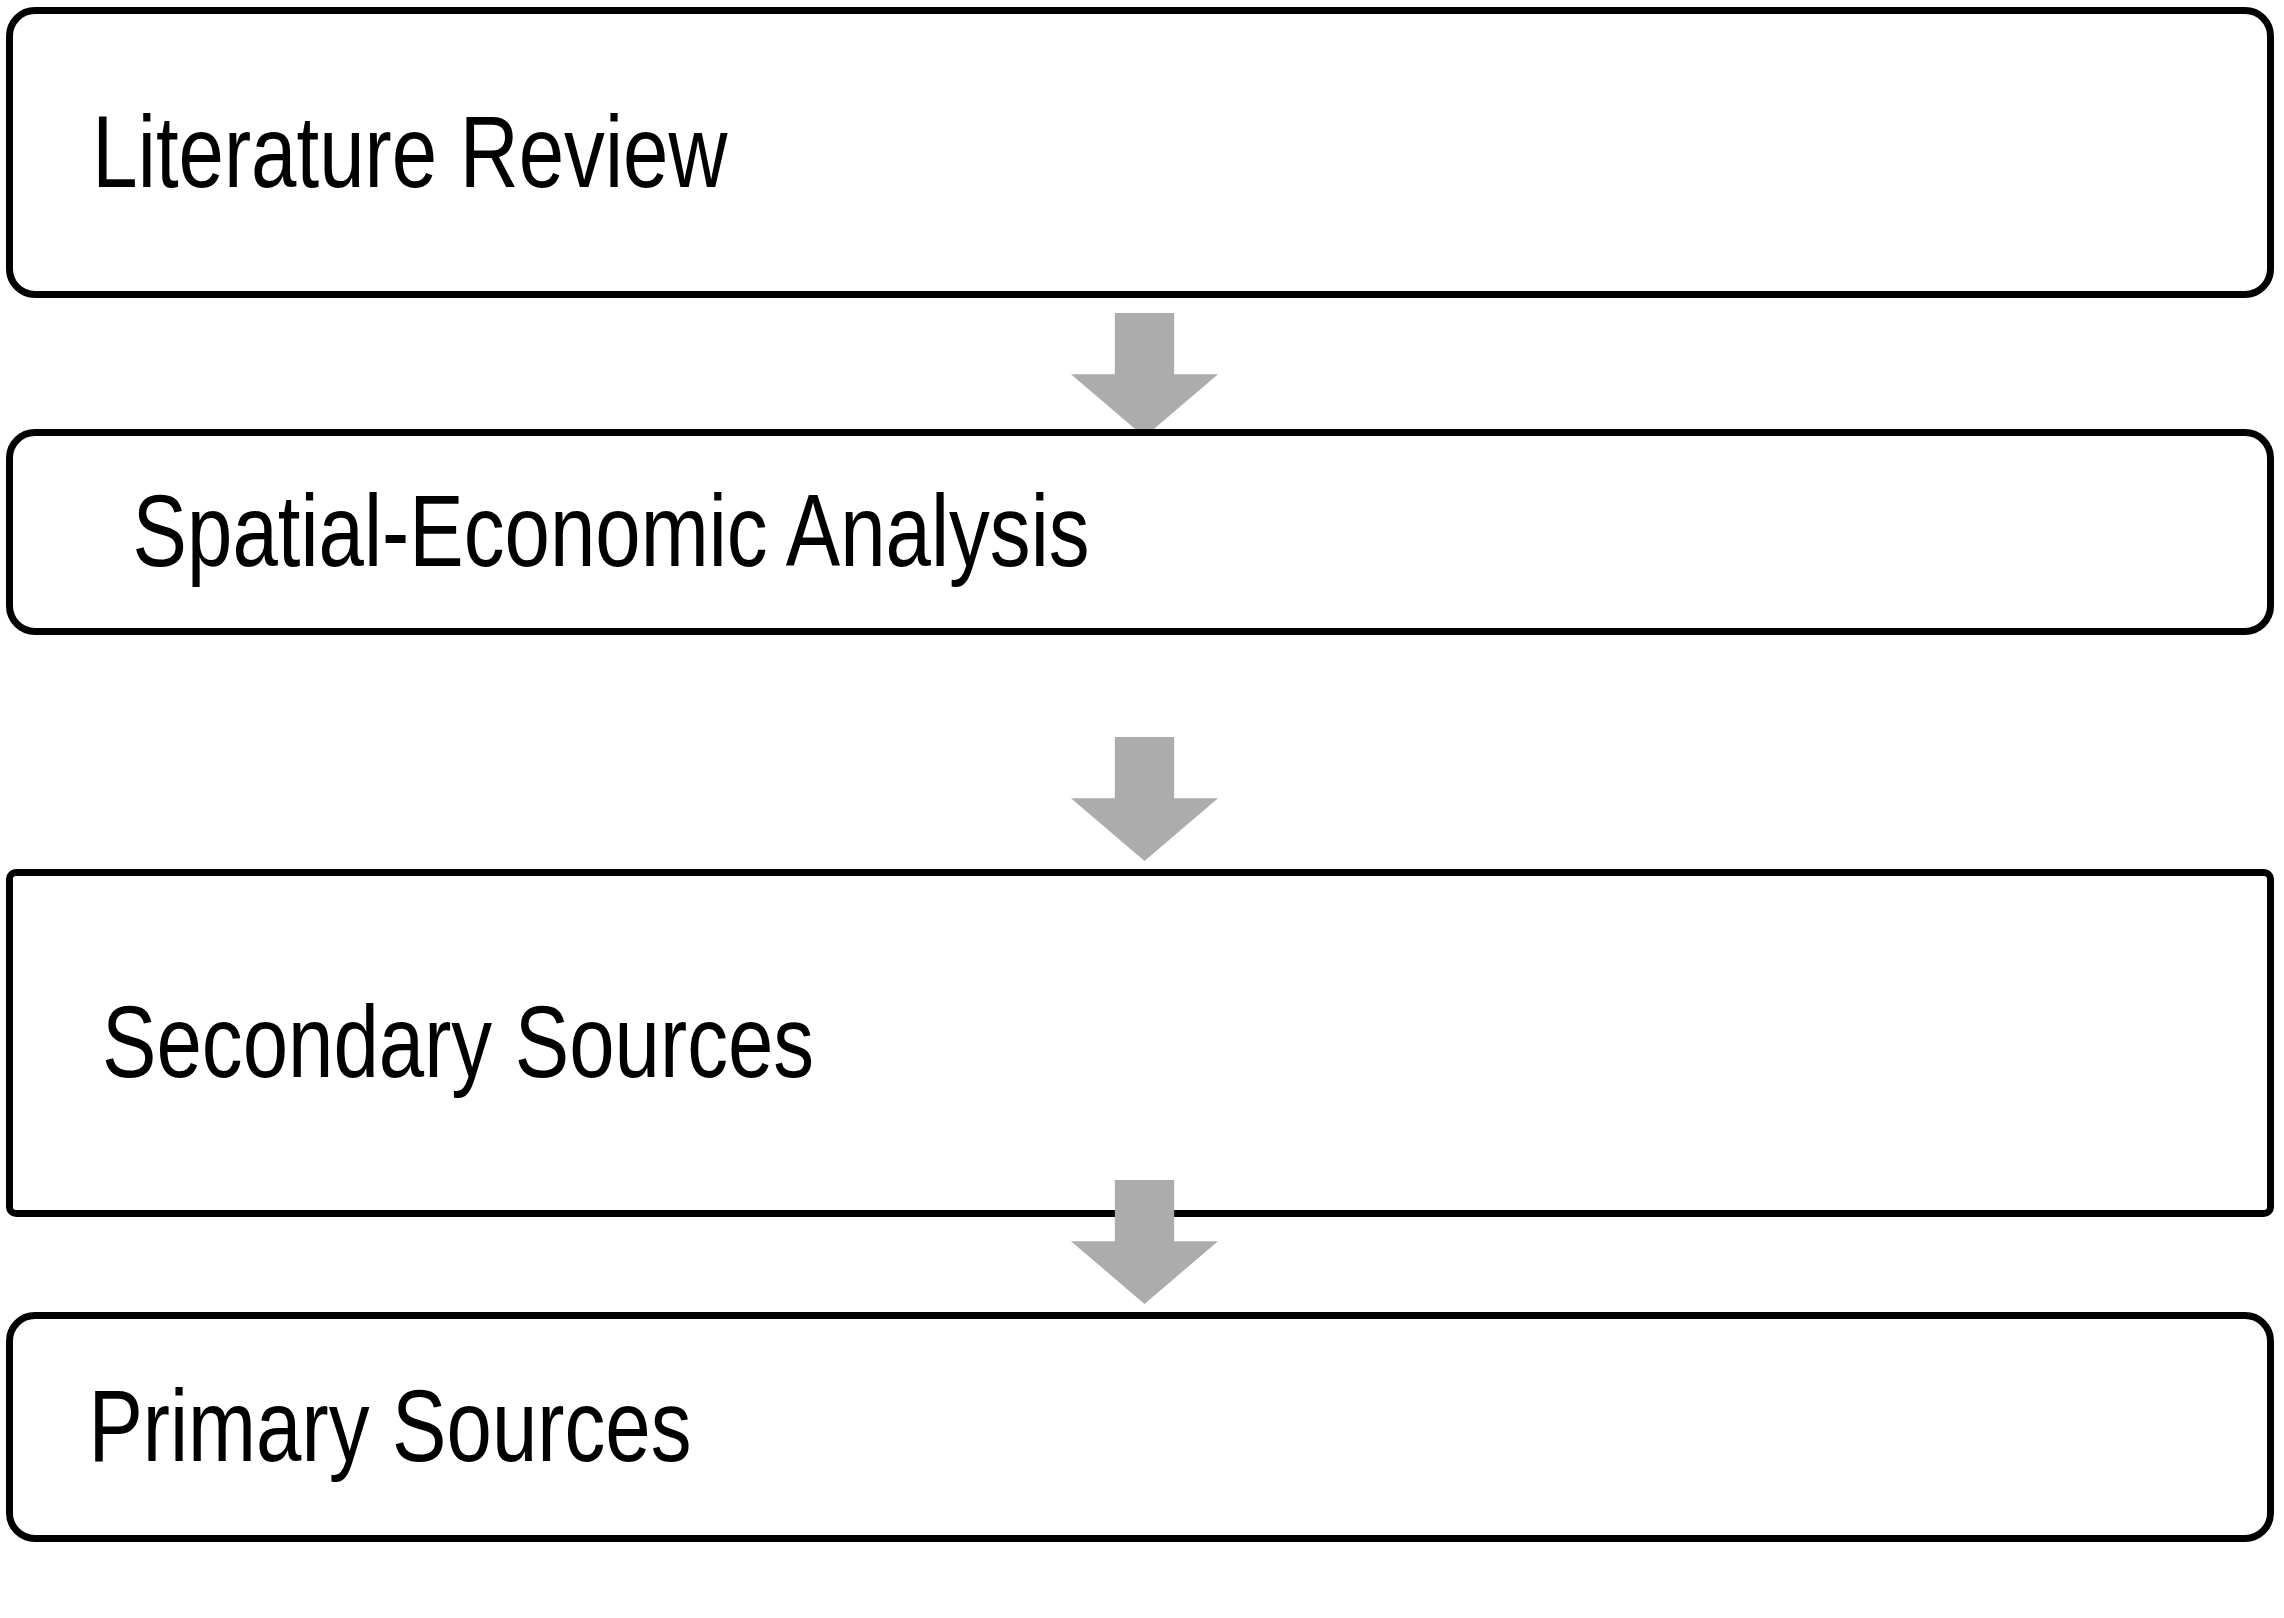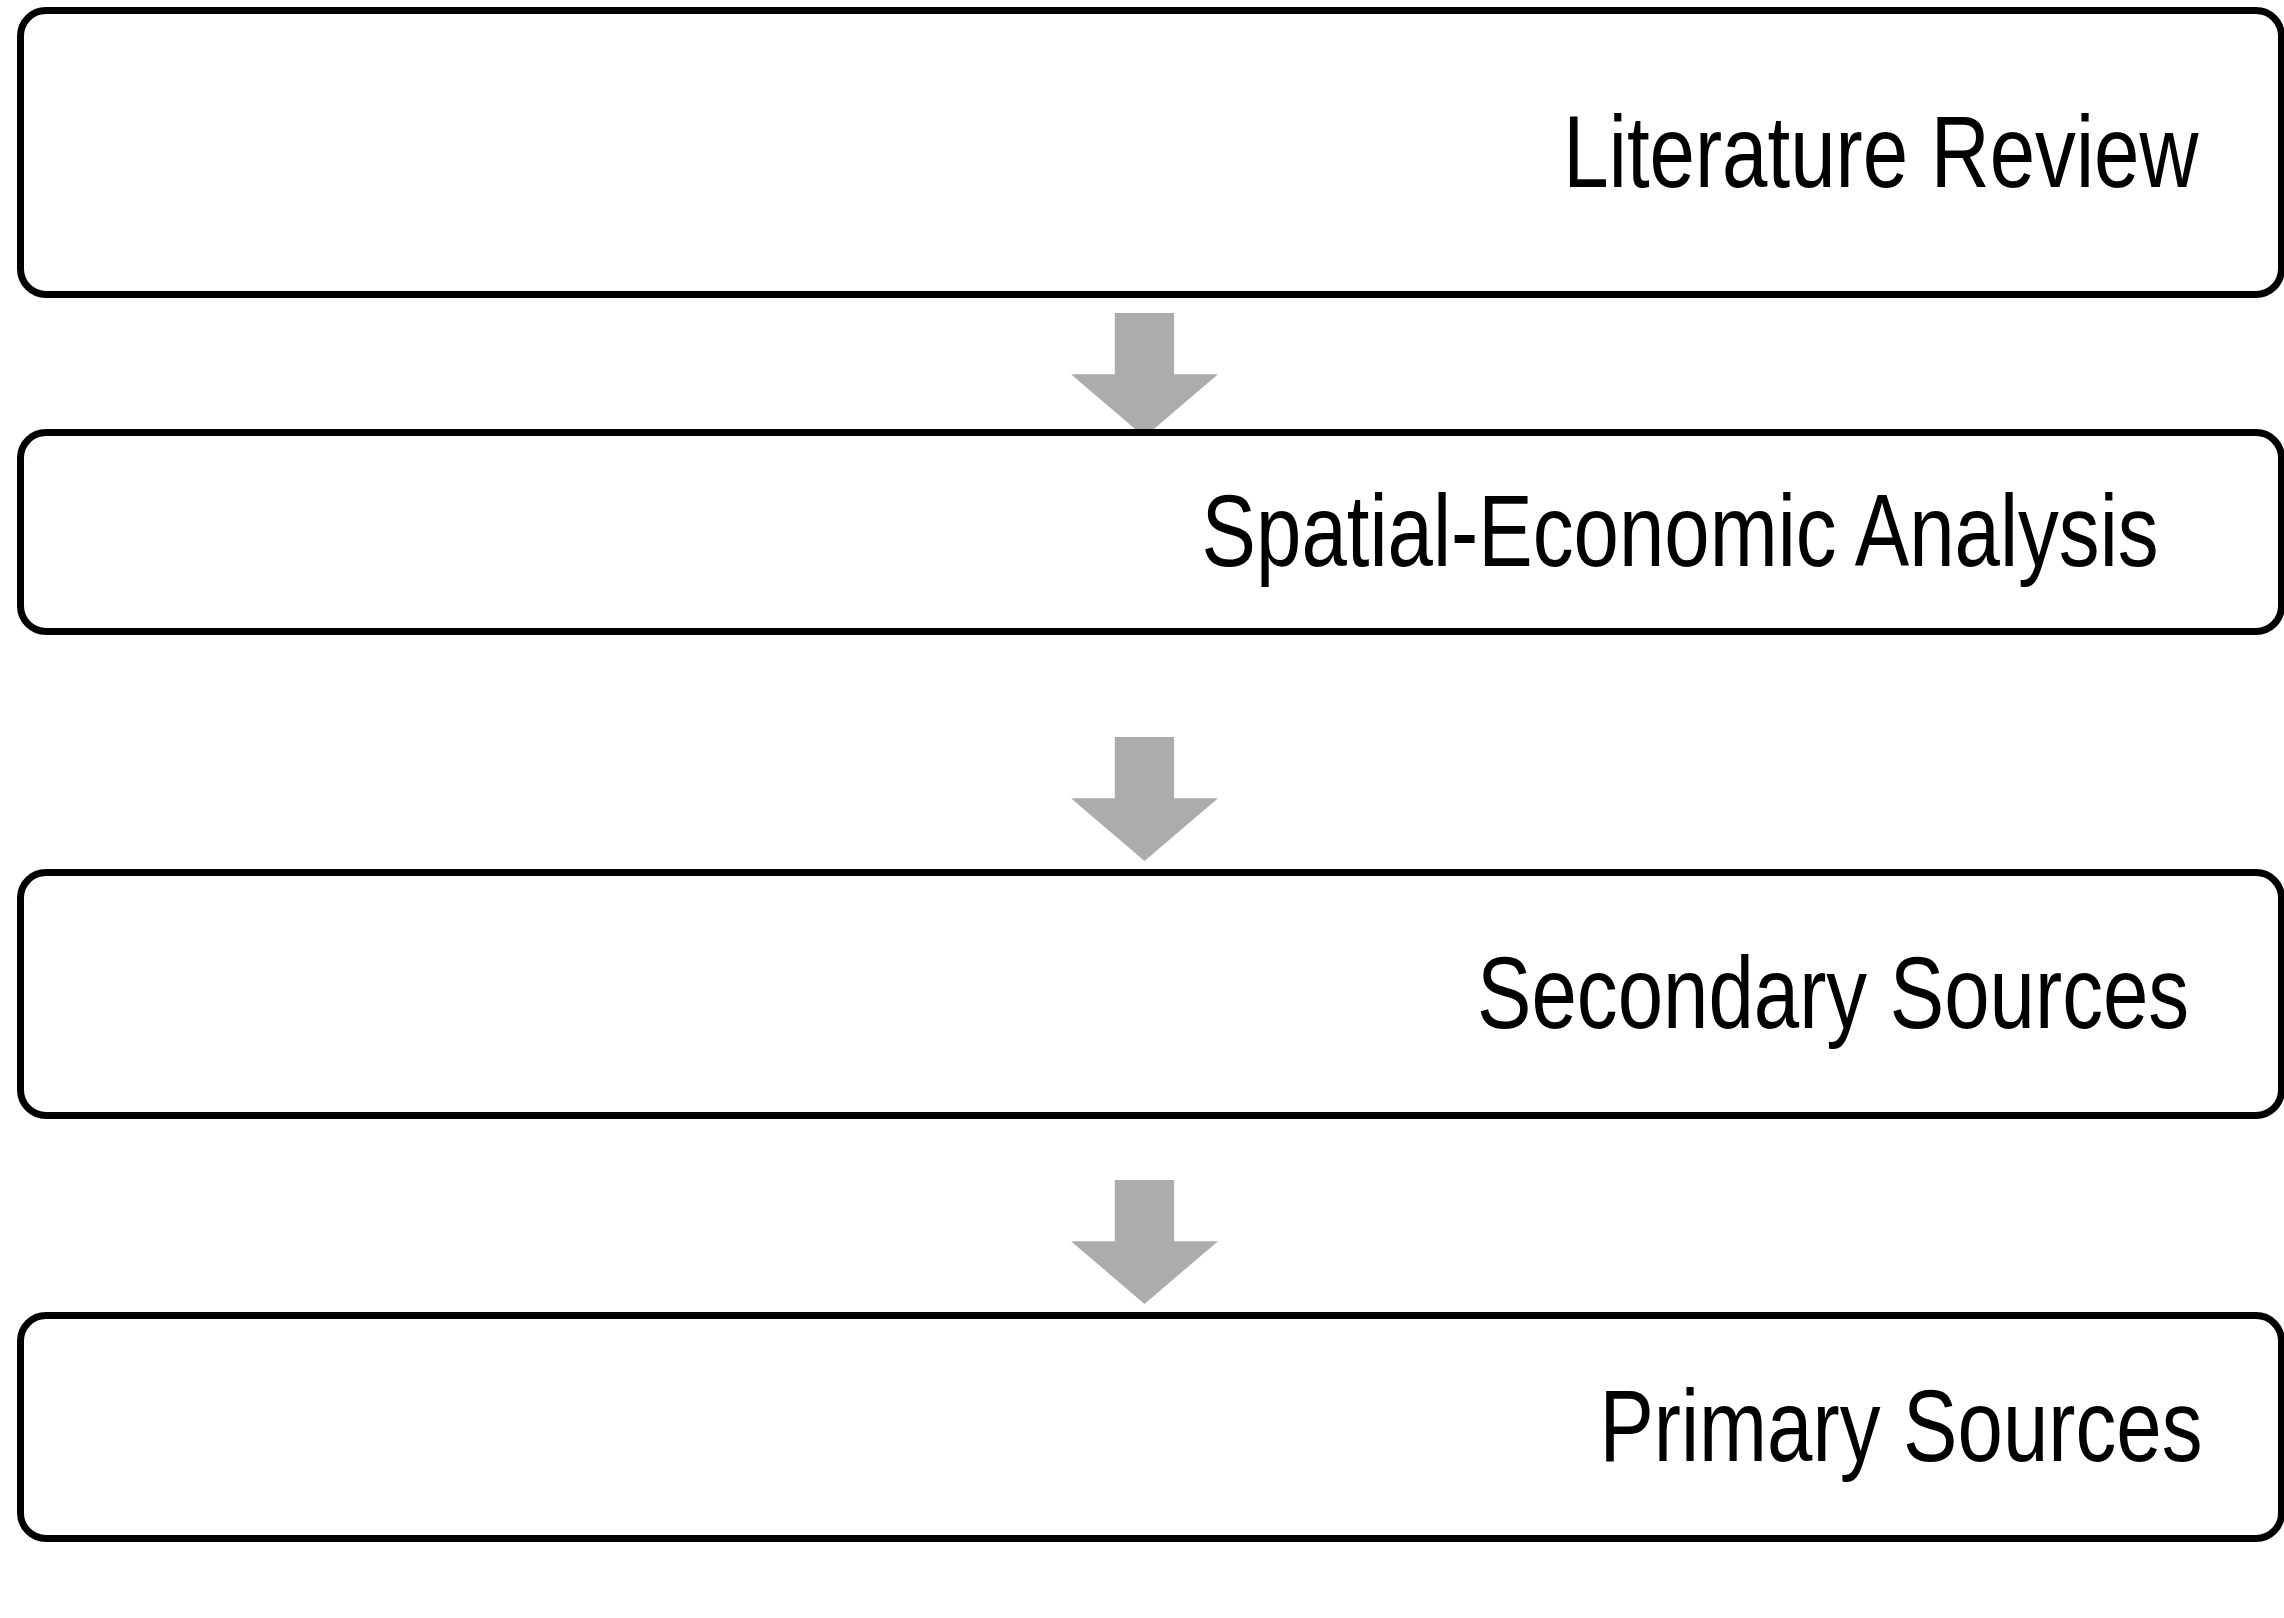--- a/index.html
+++ b/index.html
@@ -13,46 +13,46 @@
   }
   #canvas {
     position: relative;
     width: 2284px;
     height: 1618px;
     background: #ffffff;
     overflow: hidden;
   }
   .flow-box {
     position: absolute;
-    left: 17px;
+    left: 6px;
     width: 2268px;
     box-sizing: border-box;
     background: #ffffff;
     border: 7px solid #000000;
     border-radius: 29px;
     display: flex;
     align-items: center;
-    justify-content: flex-end;
+    justify-content: flex-start;
   }
   .flow-box-label {
     font-family: "Liberation Sans Narrow", "Liberation Sans", "DejaVu Sans", sans-serif;
     font-size: 102px;
     font-weight: 400;
     color: #000000;
     line-height: 1.05;
     letter-spacing: 0px;
     white-space: nowrap;
     transform: scaleX(0.80);
     transform-origin: center center;
   }
 
   
   #box-1 { top: 7px;    height: 291px; }
   #box-2 { top: 429px;  height: 206px; }
-  #box-3 { top: 869px; height: 250px; }
+  #box-3 { top: 869px; height: 348px; border-radius: 10px; }
   #box-4 { top: 1312px; height: 230px; }
 
   .flow-arrow {
     position: absolute;
     left: 1071px;
     width: 147px;
     height: 124px;
     overflow: visible;
   }
   #arrow-1 { top: 313px; }

